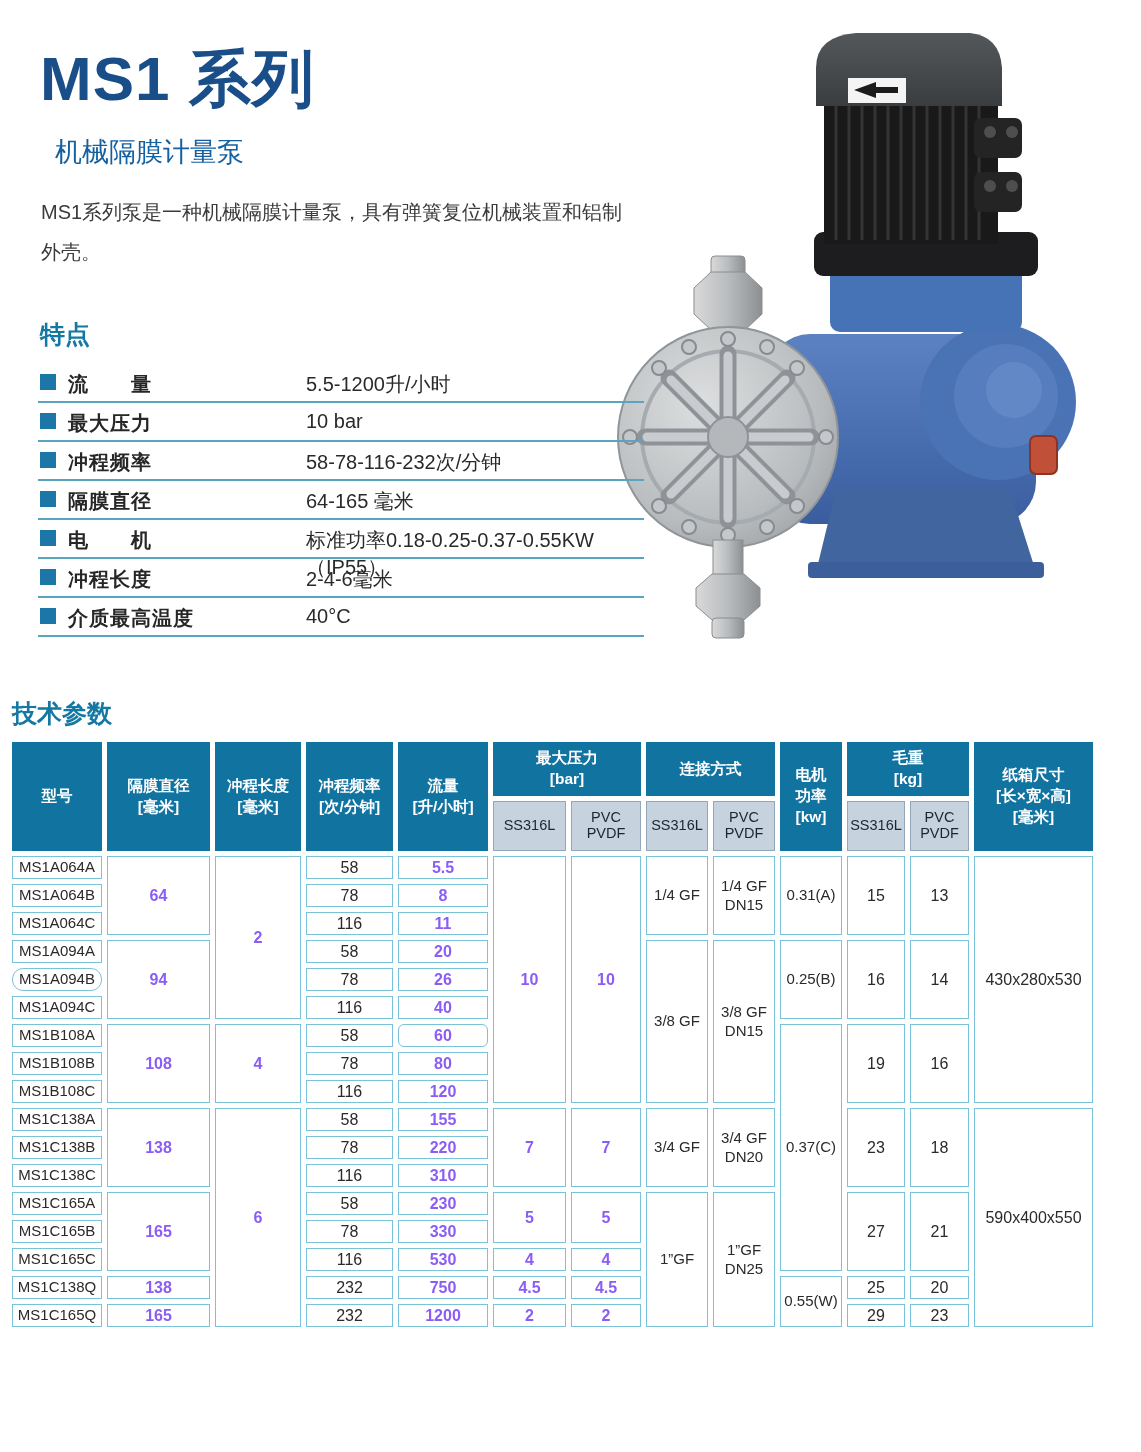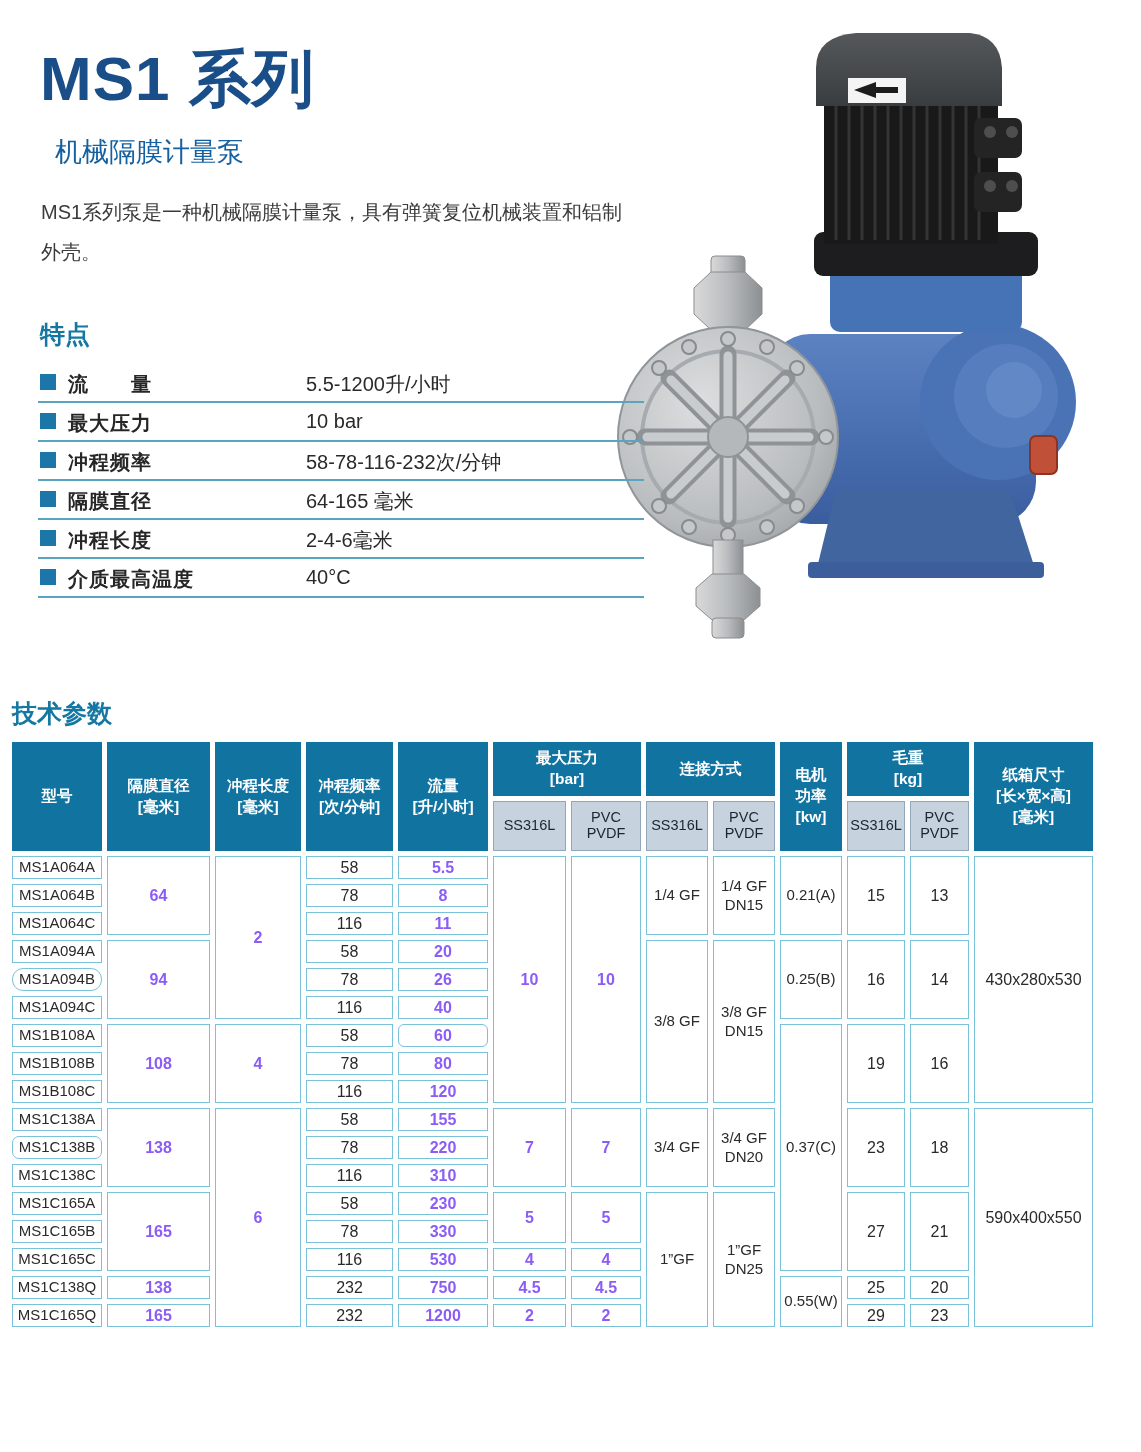--- a/index.html
+++ b/index.html
@@ -186,20 +186,25 @@
     <span class="feat-label">冲程频率</span>
     <span class="feat-value">58-78-116-232次/分钟</span>
   </li>
   <li class="feat-item">
     <span class="feat-bullet"></span>
     <span class="feat-label">隔膜直径</span>
     <span class="feat-value">64-165 毫米</span>
   </li>
   <li class="feat-item">
     <span class="feat-bullet"></span>
+    <span class="feat-label">电　　机</span>
+    <span class="feat-value">标准功率0.18-0.25-0.37-0.55KW（IP55）</span>
+  </li>
+  <li class="feat-item">
+    <span class="feat-bullet"></span>
     <span class="feat-label">冲程长度</span>
     <span class="feat-value">2-4-6毫米</span>
   </li>
   <li class="feat-item">
     <span class="feat-bullet"></span>
     <span class="feat-label">介质最高温度</span>
     <span class="feat-value">40°C</span>
   </li>
 </ul>
 
@@ -241,21 +246,21 @@
 <div class="cell sm" style="grid-area: 3 / 1 / span 1;">MS1A064A</div>
     <div class="cell sm" style="grid-area: 4 / 1 / span 1;">MS1A064B</div>
     <div class="cell sm" style="grid-area: 5 / 1 / span 1;">MS1A064C</div>
     <div class="cell sm" style="grid-area: 6 / 1 / span 1;">MS1A094A</div>
     <div class="cell sm" style="grid-area: 7 / 1 / span 1; border-radius: 11px;">MS1A094B</div>
     <div class="cell sm" style="grid-area: 8 / 1 / span 1;">MS1A094C</div>
     <div class="cell sm" style="grid-area: 9 / 1 / span 1;">MS1B108A</div>
     <div class="cell sm" style="grid-area: 10 / 1 / span 1;">MS1B108B</div>
     <div class="cell sm" style="grid-area: 11 / 1 / span 1;">MS1B108C</div>
     <div class="cell sm" style="grid-area: 12 / 1 / span 1;">MS1C138A</div>
-    <div class="cell sm" style="grid-area: 13 / 1 / span 1; border-radius: 7px;">MS1C138B</div>
+    <div class="cell sm" style="grid-area: 13 / 1 / span 1;">MS1C138B</div>
     <div class="cell sm" style="grid-area: 14 / 1 / span 1;">MS1C138C</div>
     <div class="cell sm" style="grid-area: 15 / 1 / span 1;">MS1C165A</div>
     <div class="cell sm" style="grid-area: 16 / 1 / span 1;">MS1C165B</div>
     <div class="cell sm" style="grid-area: 17 / 1 / span 1;">MS1C165C</div>
     <div class="cell sm" style="grid-area: 18 / 1 / span 1;">MS1C138Q</div>
     <div class="cell sm" style="grid-area: 19 / 1 / span 1;">MS1C165Q</div>
     <div class="cell b" style="grid-area: 3 / 2 / span 3;">64</div>
     <div class="cell b" style="grid-area: 6 / 2 / span 3;">94</div>
     <div class="cell b" style="grid-area: 9 / 2 / span 3;">108</div>
     <div class="cell b" style="grid-area: 12 / 2 / span 3;">138</div>
@@ -316,21 +321,21 @@
     <div class="cell sm" style="grid-area: 12 / 8 / span 3;">3/4 GF</div>
     <div class="cell sm" style="grid-area: 15 / 8 / span 5;">1”GF</div>
     <div class="cell sm" style="grid-area: 3 / 9 / span 3;">1/4 GF
 DN15</div>
     <div class="cell sm" style="grid-area: 6 / 9 / span 6;">3/8 GF
 DN15</div>
     <div class="cell sm" style="grid-area: 12 / 9 / span 3;">3/4 GF
 DN20</div>
     <div class="cell sm" style="grid-area: 15 / 9 / span 5;">1”GF
 DN25</div>
-    <div class="cell sm" style="grid-area: 3 / 10 / span 3;">0.21(A)</div>
+    <div class="cell sm" style="grid-area: 3 / 10 / span 3;">0.31(A)</div>
     <div class="cell sm" style="grid-area: 6 / 10 / span 3;">0.25(B)</div>
     <div class="cell sm" style="grid-area: 9 / 10 / span 9;">0.37(C)</div>
     <div class="cell sm" style="grid-area: 18 / 10 / span 2;">0.55(W)</div>
     <div class="cell" style="grid-area: 3 / 11 / span 3;">15</div>
     <div class="cell" style="grid-area: 6 / 11 / span 3;">16</div>
     <div class="cell" style="grid-area: 9 / 11 / span 3;">19</div>
     <div class="cell" style="grid-area: 12 / 11 / span 3;">23</div>
     <div class="cell" style="grid-area: 15 / 11 / span 3;">27</div>
     <div class="cell" style="grid-area: 18 / 11 / span 1;">25</div>
     <div class="cell" style="grid-area: 19 / 11 / span 1;">29</div>

